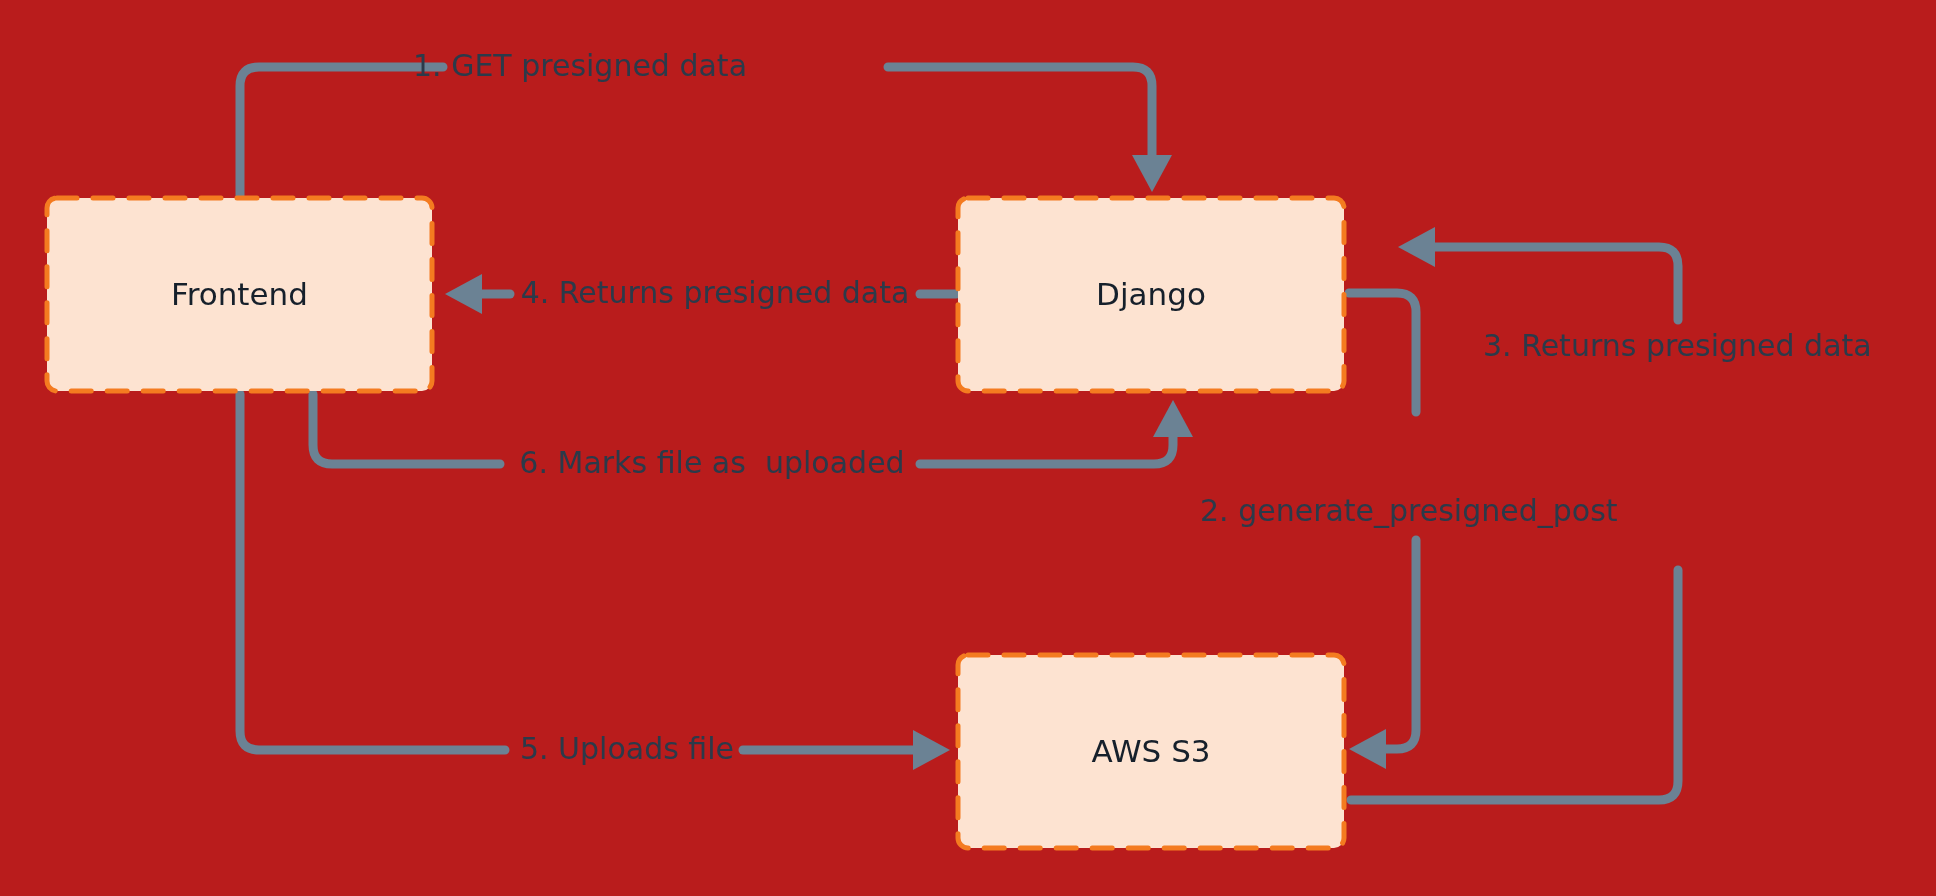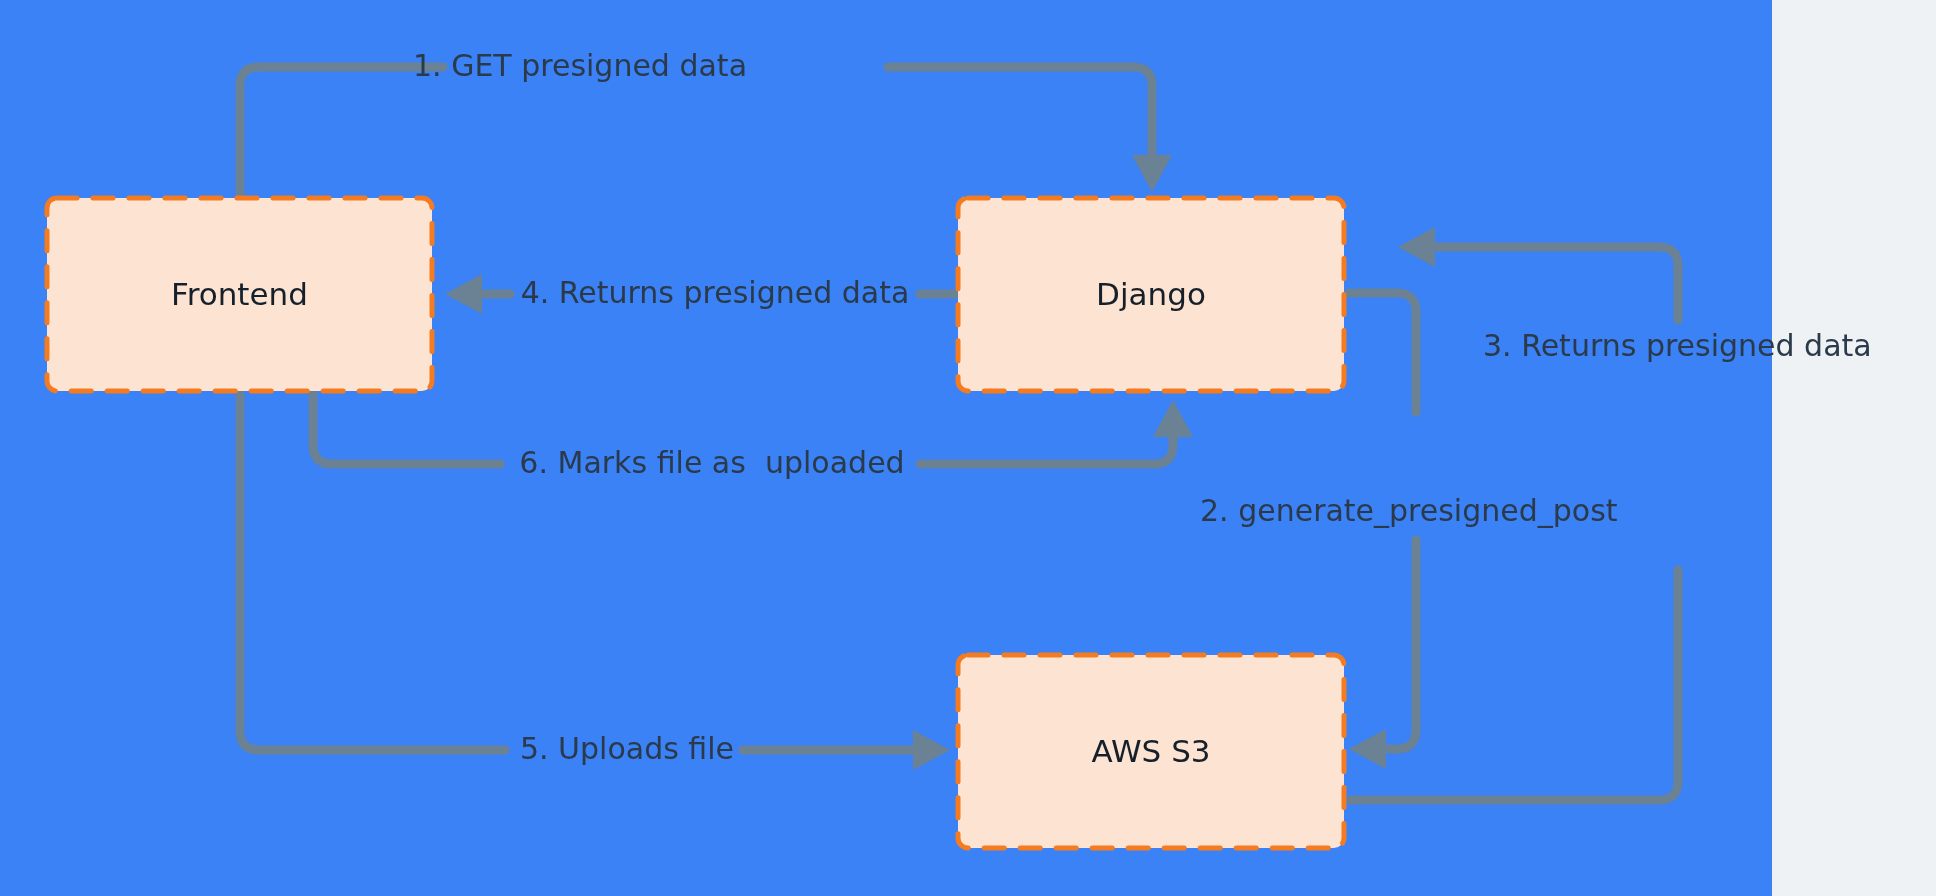--- a/index.html
+++ b/index.html
@@ -9,23 +9,23 @@
     background: #eef2f5;
   }
   body {
     width: 1936px;
     height: 896px;
     overflow: hidden;
     font-family: "DejaVu Sans", "Liberation Sans", sans-serif;
   }
   #diagram-root {
     position: relative;
-    width: 1772px;
+    width: 1936px;
     height: 896px;
-    background: #3b82f6;
+    background: #b91c1c;
   }
   svg.diagram-canvas {
     position: absolute;
     left: 0;
     top: 0;
     width: 1936px;
     height: 896px;
     display: block;
   }
   .node-rect {

